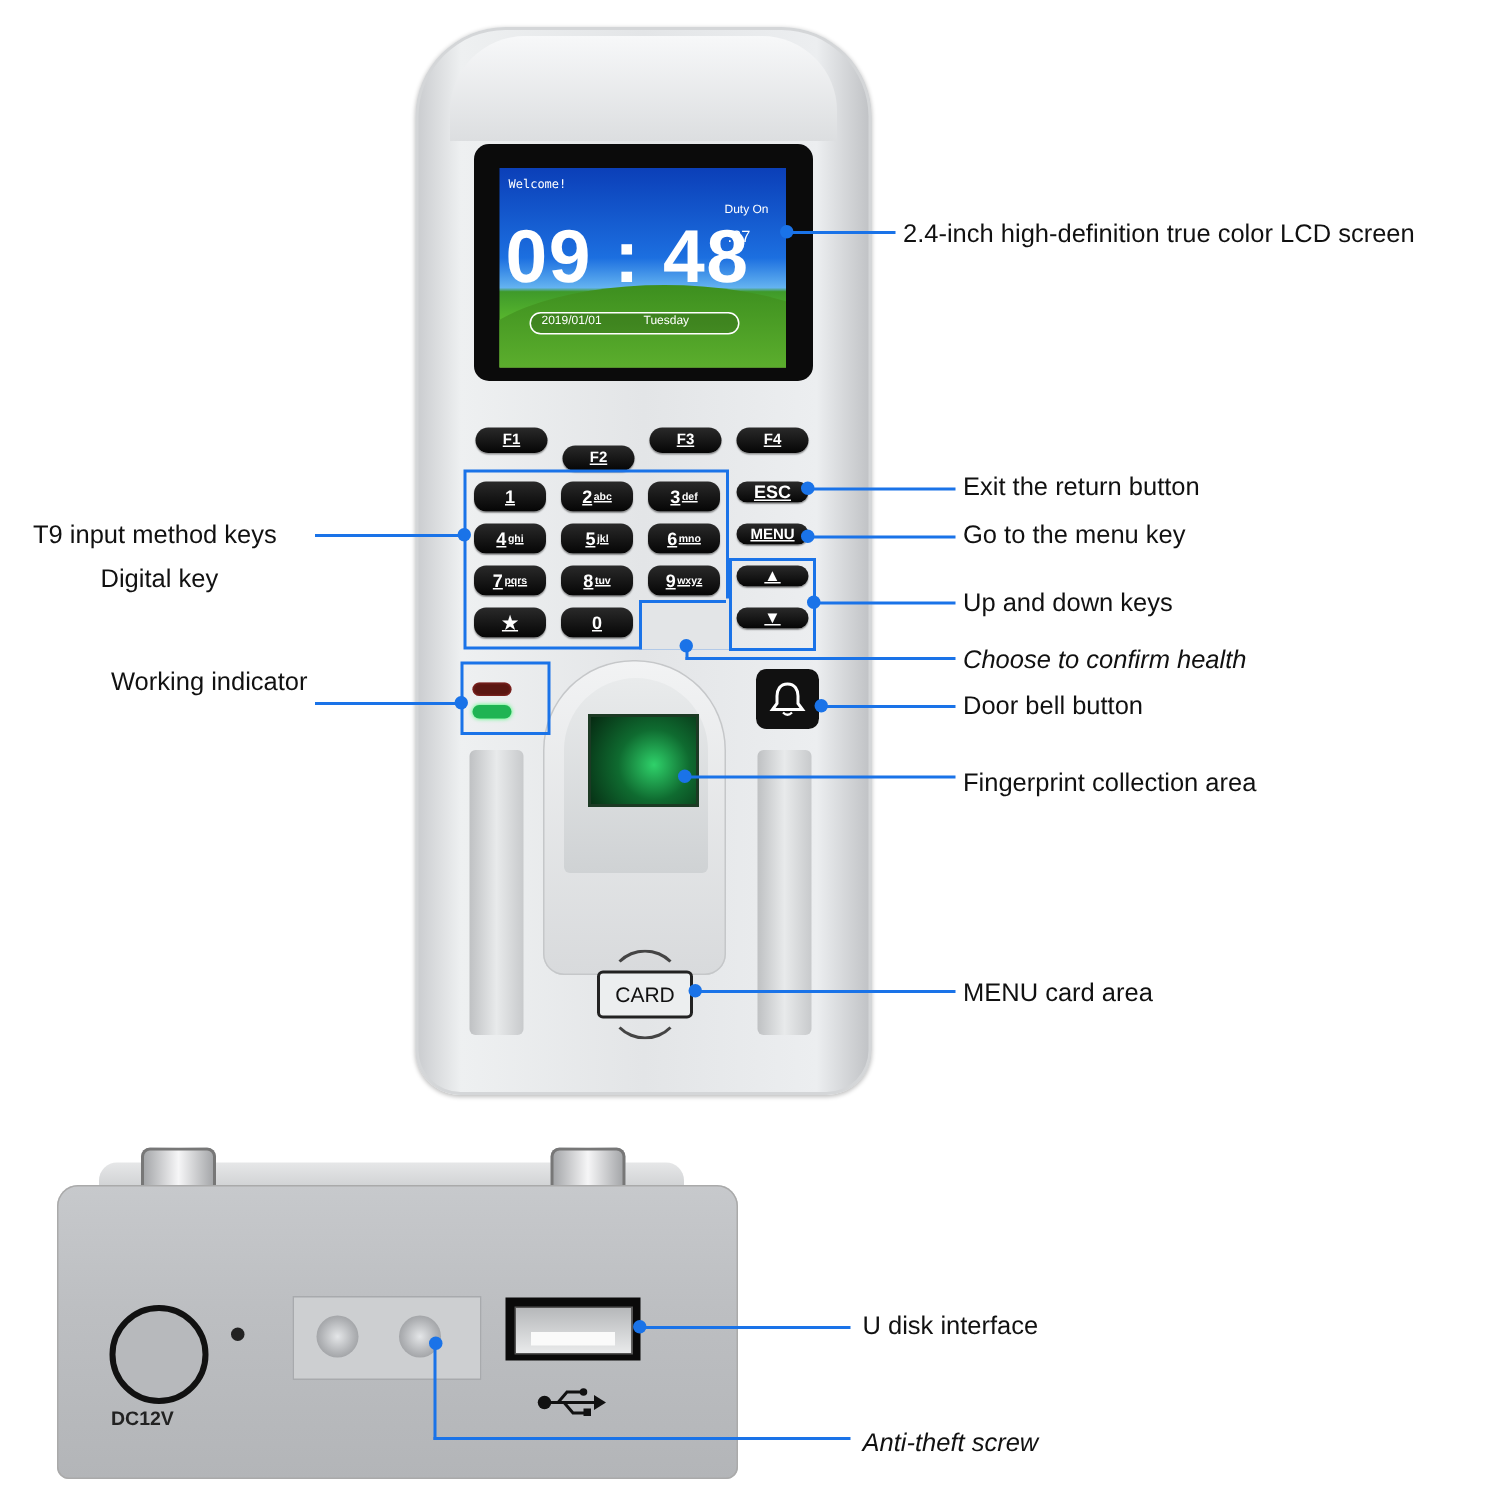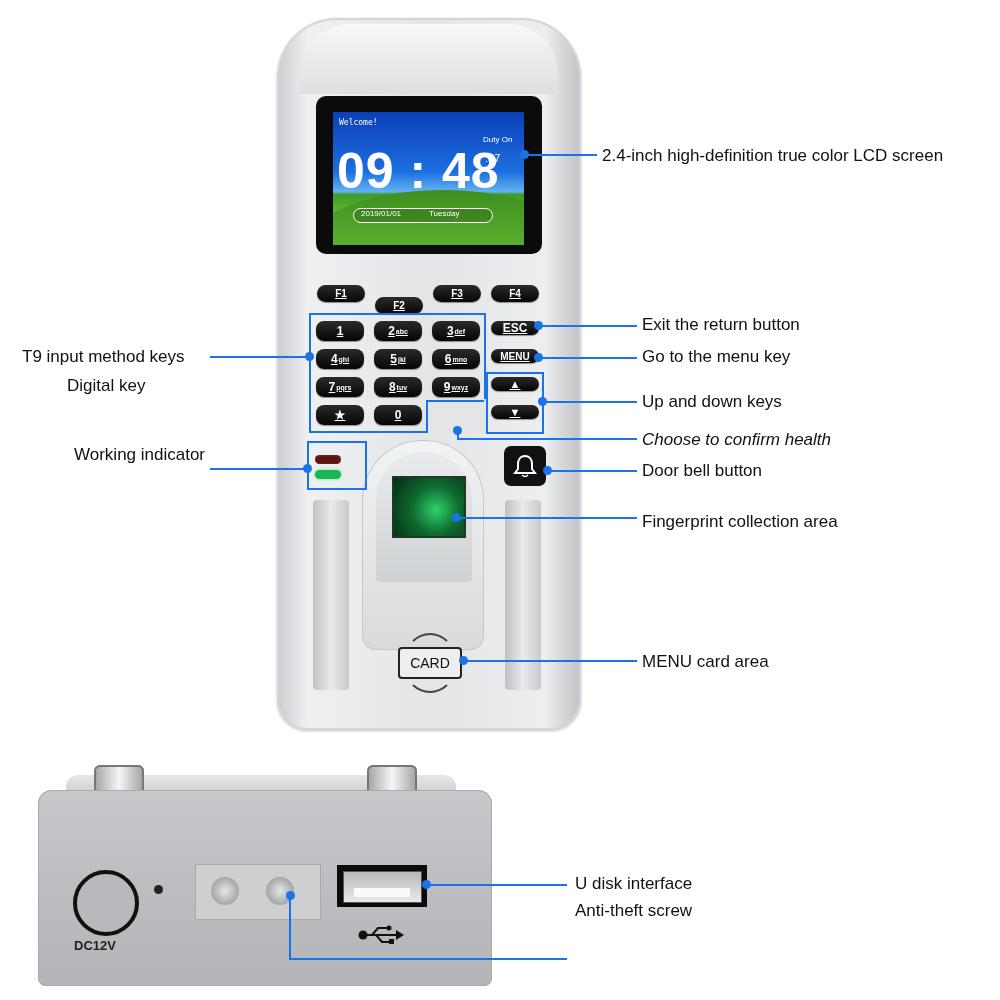--- a/index.html
+++ b/index.html
@@ -225,13 +225,13 @@
   </svg>
 </div>
 
 <div class="abs dot" style="left:422px;top:880px;"></div>
 <div class="abs line" style="left:427px;top:884px;width:140px;height:2px;"></div>
 <div class="abs label" style="left:575px;top:874px;">U disk interface</div>
 
 <div class="abs dot" style="left:286px;top:891px;"></div>
 <div class="abs line" style="left:289px;top:895px;width:2px;height:65px;"></div>
 <div class="abs line" style="left:289px;top:958px;width:278px;height:2px;"></div>
-<div class="abs label" style="left:575px;top:901px;">Anti-theft screw</div>
+<div class="abs label" style="left:575px;top:952px;font-style:italic;">Anti-theft screw</div>
 
 </body></html>

